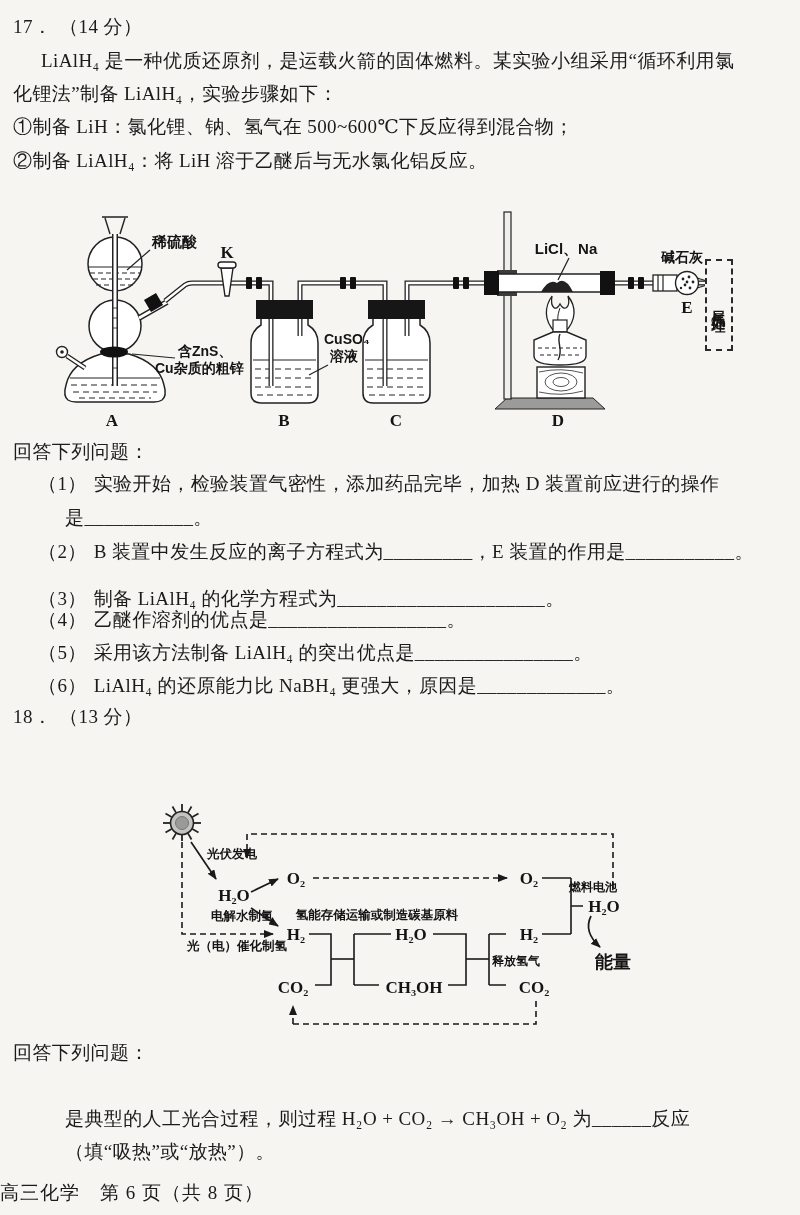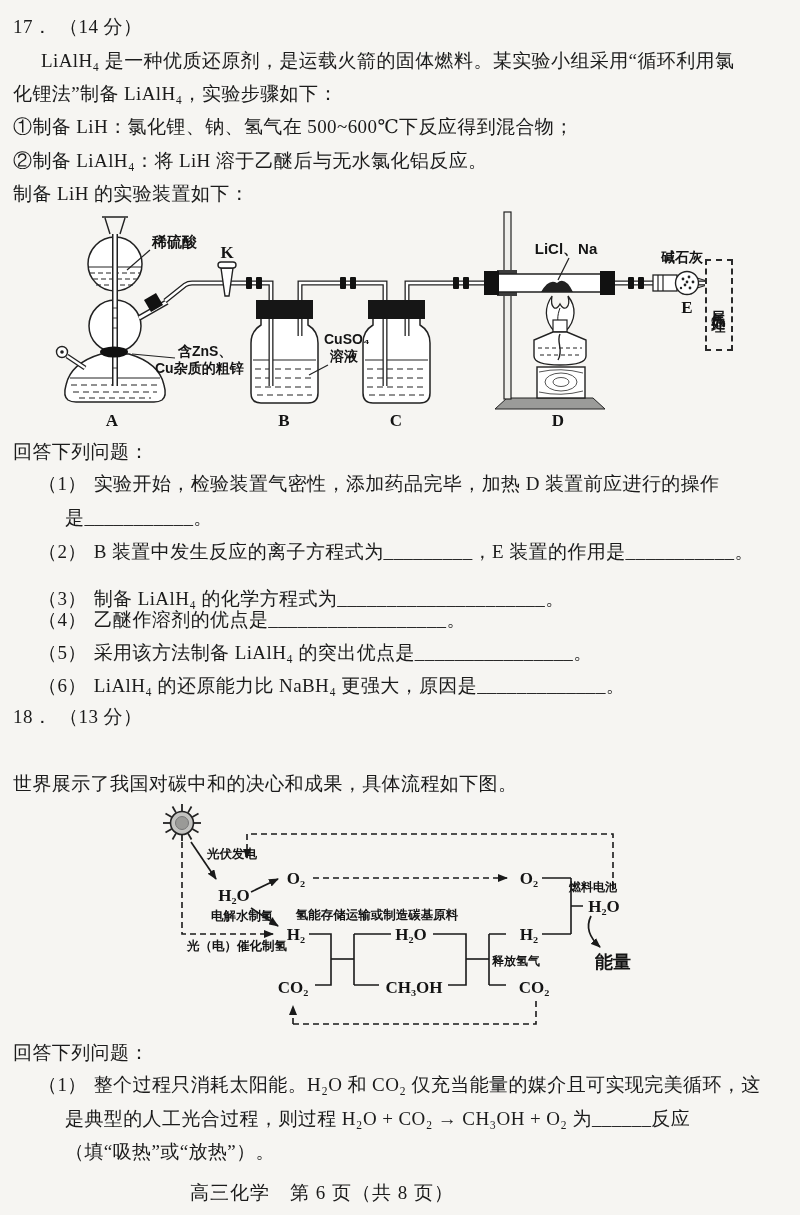--- a/index.html
+++ b/index.html
@@ -20,34 +20,33 @@
   .tailgas{
     position:absolute; left:705px; top:259px; width:24px; height:88px;
     border:2px dashed #2a2a2a; background:#f6f5f2;
     display:flex; align-items:center; justify-content:center;
     writing-mode:vertical-rl; text-orientation:upright;
     font-family:"Liberation Sans","DejaVu Sans",sans-serif;
     font-weight:bold; font-size:14px; letter-spacing:3px; color:#141414;
   }
   .footer{
     position:absolute; left:0; top:1180px; width:644px;
-    text-align:center; font-size:19px; letter-spacing:1px;
+    font-size:19px; letter-spacing:1px;
   }
 </style>
 </head>
 <body>
 
 <div class="page">
 
   <div class="ln" style="left:13px;top:16px"><span>17．</span><span class="gap">（14 分）</span></div>
   <div class="ln" style="left:13px;top:83px">化锂法”制备 LiAlH₄，实验步骤如下：</div>
   <div class="ln" style="left:41px;top:50px">LiAlH₄ 是一种优质还原剂，是运载火箭的固体燃料。某实验小组采用“循环利用氯</div>
   <div class="ln" style="left:13px;top:116px">①制备 LiH：氯化锂、钠、氢气在 500~600℃下反应得到混合物；</div>
   <div class="ln" style="left:13px;top:150px">②制备 LiAlH₄：将 LiH 溶于乙醚后与无水氯化铝反应。</div>
-  <div class="ln" style="left:13px;top:183px">制备 LiH 的实验装置如下：</div>
 
   <svg style="position:absolute;left:15px;top:208px" width="745" height="222" viewBox="0 0 745 222">
 
     <g>
       <polygon points="492,190 578,190 590,201 480,201" fill="#9b9b99" stroke="#222" stroke-width="1"></polygon>
       <rect x="489" y="4" width="7" height="187" fill="#efefec" stroke="#222" stroke-width="1.2"></rect>
       <rect x="482" y="62" width="20" height="26" fill="#3c3c3c"></rect>
     </g>
 
     <g>
@@ -216,21 +215,20 @@
   <div class="ln" style="left:13px;top:441px">回答下列问题：</div>
   <div class="ln" style="left:38px;top:473px"><span>（1）</span><span class="gap">实验开始，检验装置气密性，添加药品完毕，加热 D 装置前应进行的操作</span></div>
   <div class="ln" style="left:65px;top:507px">是___________。</div>
   <div class="ln" style="left:38px;top:541px"><span>（2）</span><span class="gap">B 装置中发生反应的离子方程式为_________，E 装置的作用是___________。</span></div>
   <div class="ln" style="left:38px;top:588px"><span>（3）</span><span class="gap">制备 LiAlH₄ 的化学方程式为_____________________。</span></div>
   <div class="ln" style="left:38px;top:609px"><span>（4）</span><span class="gap">乙醚作溶剂的优点是__________________。</span></div>
   <div class="ln" style="left:38px;top:642px"><span>（5）</span><span class="gap">采用该方法制备 LiAlH₄ 的突出优点是________________。</span></div>
   <div class="ln" style="left:38px;top:675px"><span>（6）</span><span class="gap">LiAlH₄ 的还原能力比 NaBH₄ 更强大，原因是_____________。</span></div>
 
   <div class="ln" style="left:13px;top:706px"><span>18．</span><span class="gap">（13 分）</span></div>
-  <div class="ln" style="left:13px;top:773px">世界展示了我国对碳中和的决心和成果，具体流程如下图。</div>
 
   <svg style="position:absolute;left:145px;top:798px" width="520" height="240" viewBox="0 0 520 240">
     <defs>
       <marker id="arw" viewBox="0 0 10 8" refX="9" refY="4" markerWidth="10" markerHeight="8" orient="auto" markerUnits="userSpaceOnUse">
         <path d="M0,0 L10,4 L0,8 Z" fill="#1a1a1a"></path>
       </marker>
     </defs>
 
     <g stroke="#222" stroke-width="1.8">
       <line x1="49" y1="25" x2="56" y2="25"></line>
@@ -293,18 +291,17 @@
       <text x="62" y="60">光伏发电</text>
       <text x="66" y="122">电解水制氢</text>
       <text x="42" y="152">光（电）催化制氢</text>
       <text x="232" y="121" text-anchor="middle">氢能存储运输或制造碳基原料</text>
       <text x="347" y="167" font-size="12">释放氢气</text>
       <text x="424" y="93" font-size="12">燃料电池</text>
     </g>
   </svg>
 
   <div class="ln" style="left:13px;top:1042px">回答下列问题：</div>
-  <div class="ln" style="left:38px;top:1074px"><span>（1）</span><span class="gap">整个过程只消耗太阳能。H₂O 和 CO₂ 仅充当能量的媒介且可实现完美循环，这</span></div>
   <div class="ln" style="left:65px;top:1141px">（填“吸热”或“放热”）。</div>
   <div class="ln" style="left:65px;top:1108px">是典型的人工光合过程，则过程 H₂O + CO₂ → CH₃OH + O₂ 为______反应</div>
 
   <div class="footer">高三化学　第 6 页（共 8 页）</div>
 </div>
 
 </body></html>

